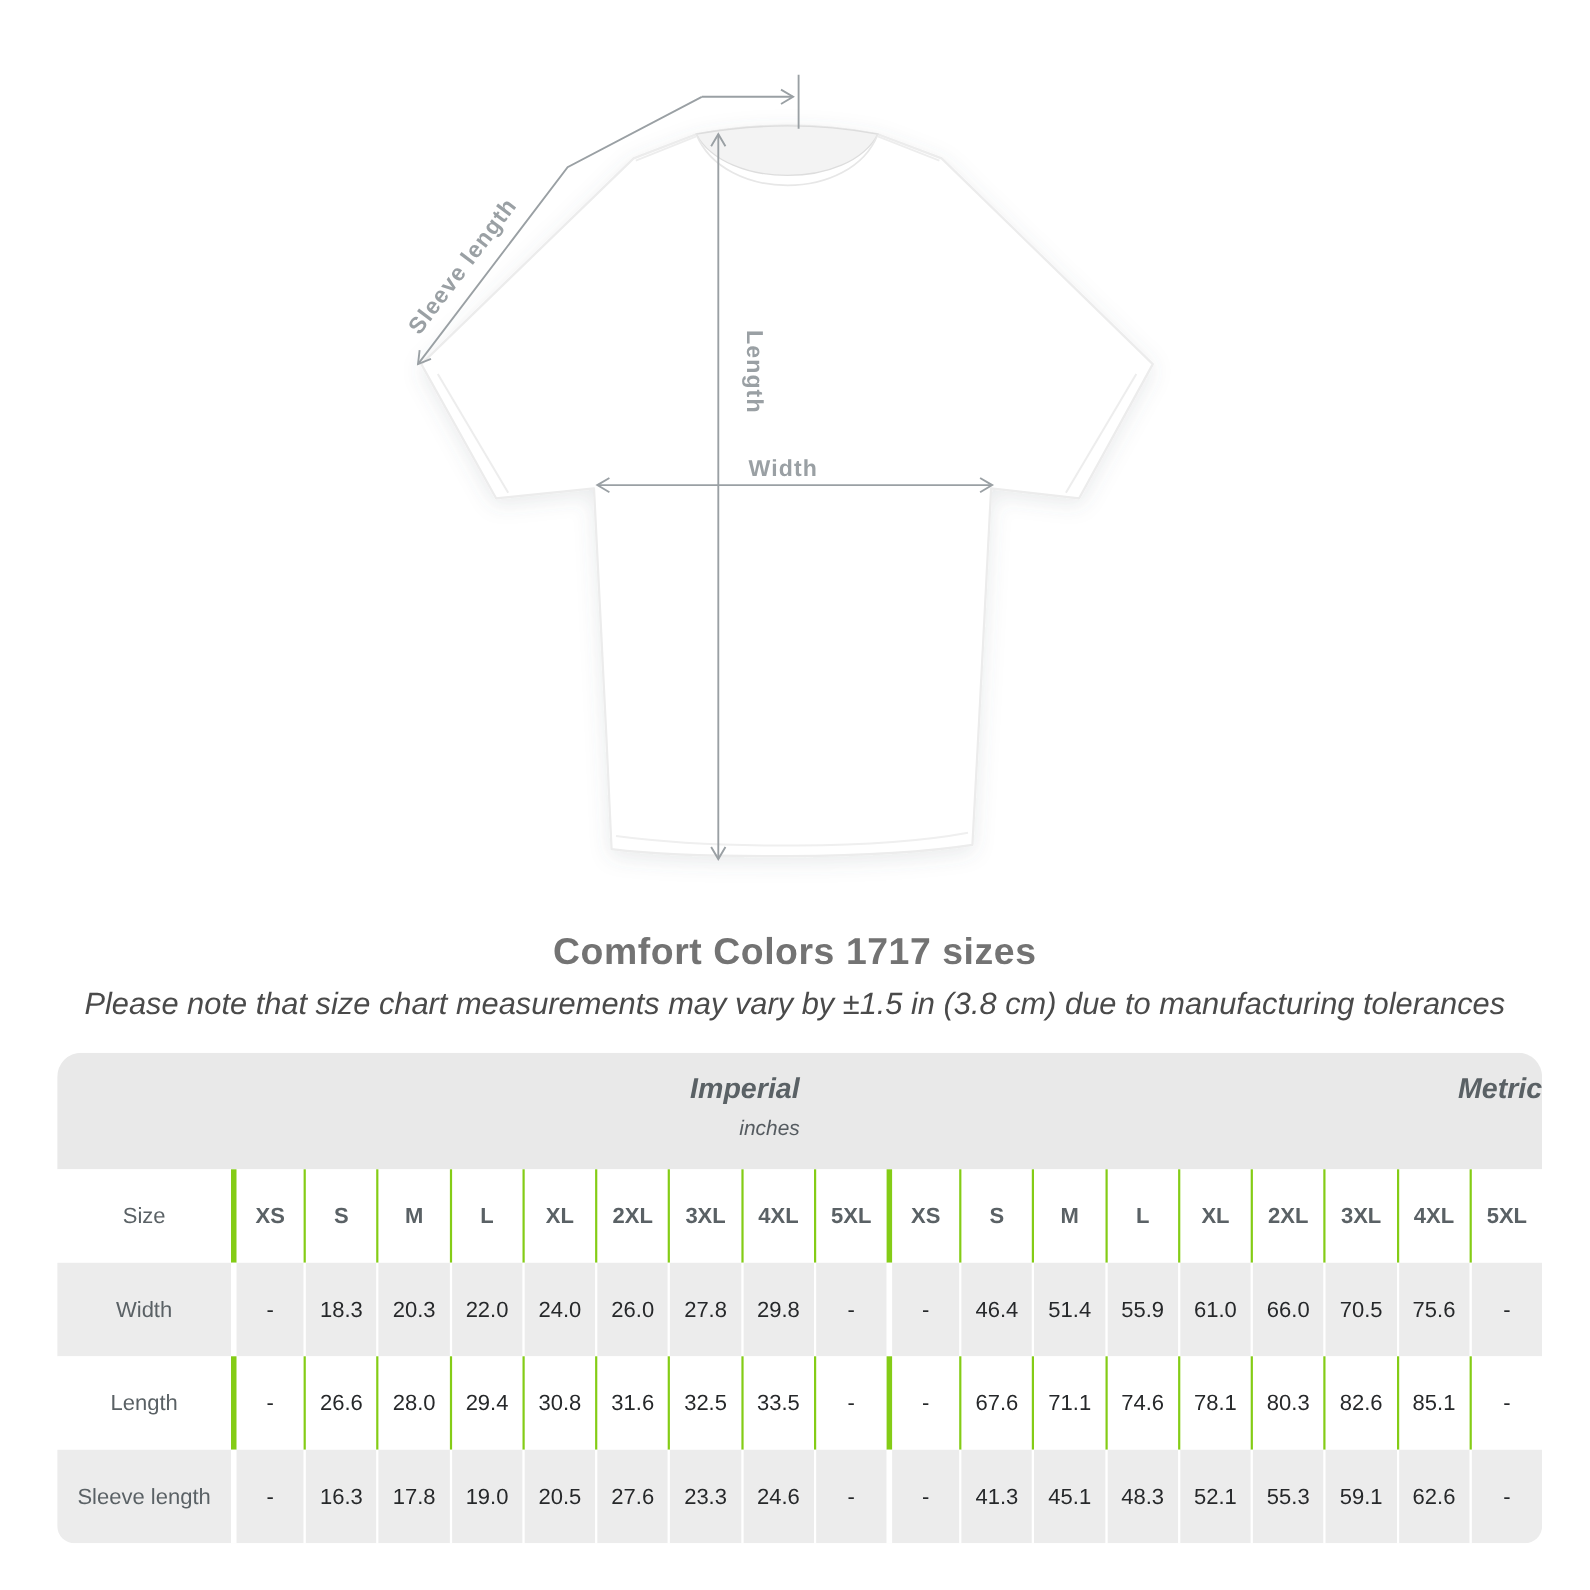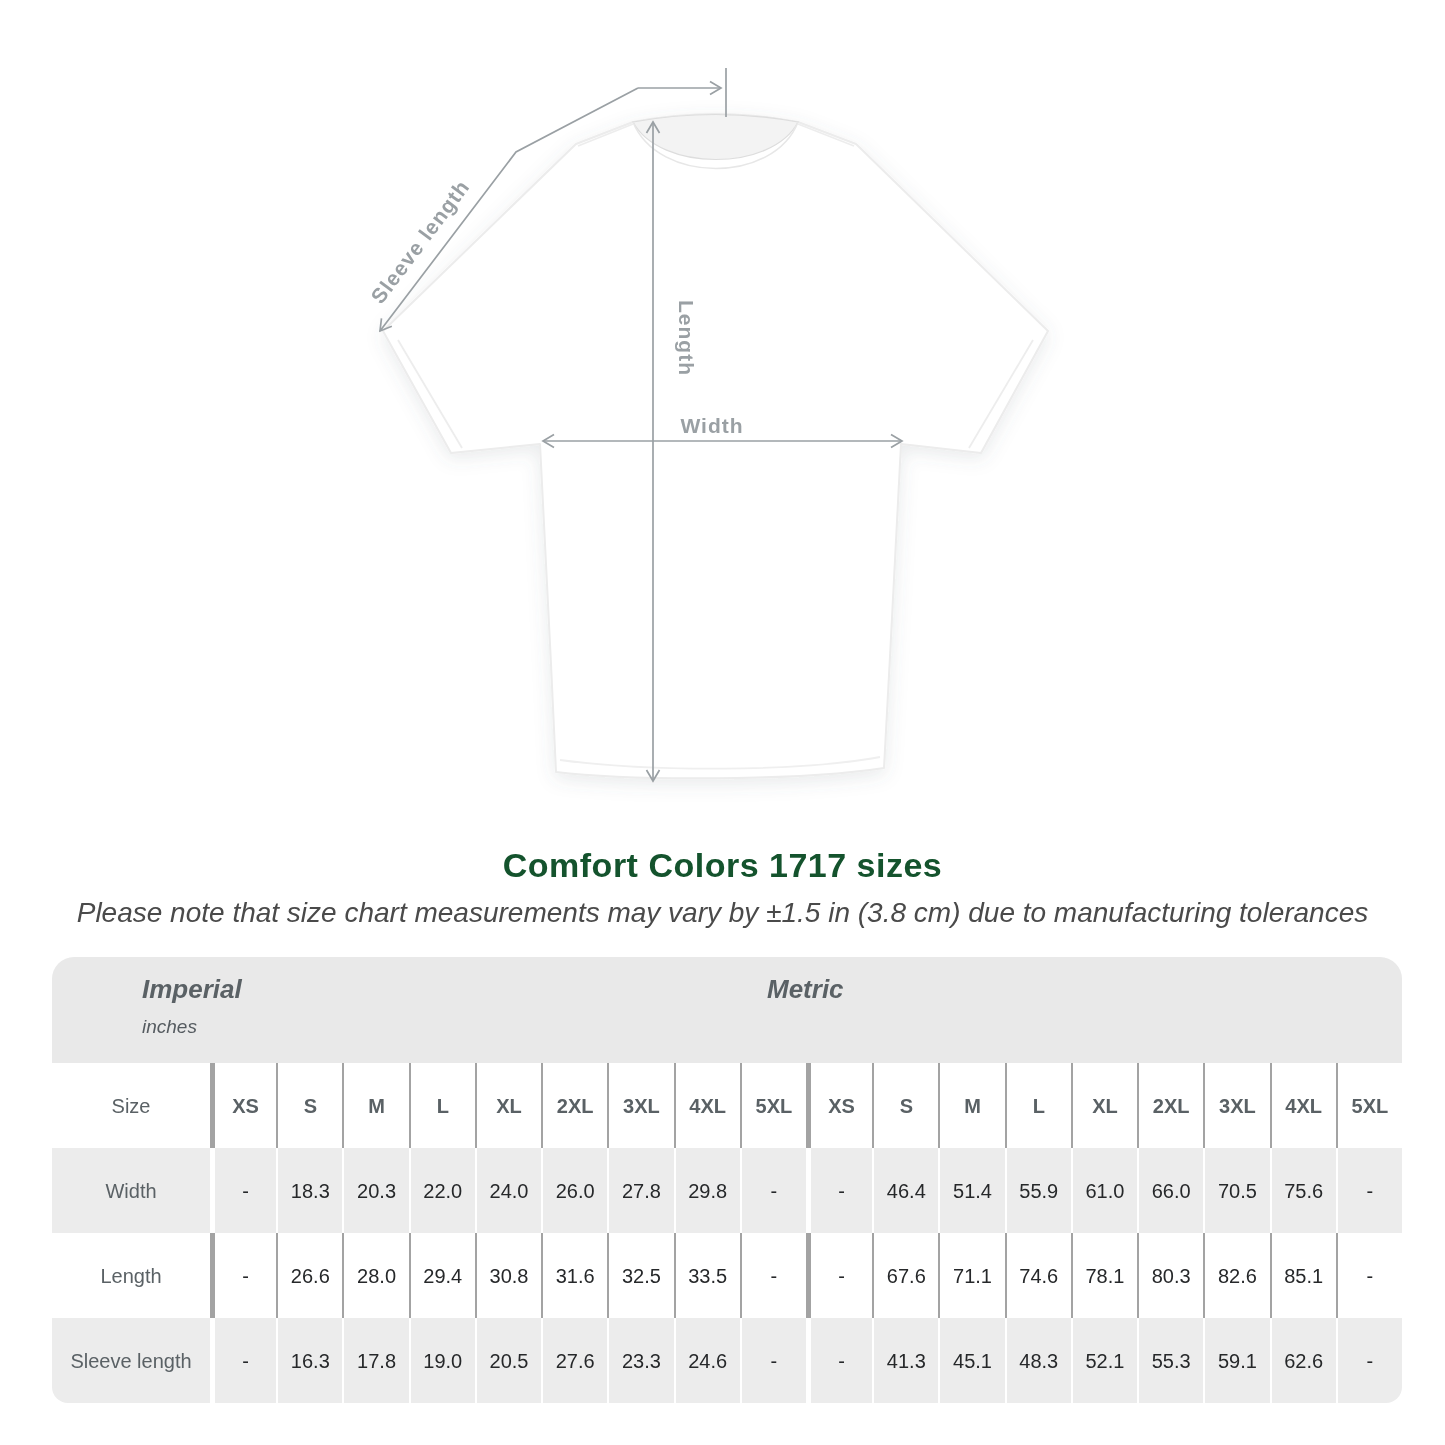--- a/index.html
+++ b/index.html
@@ -13,55 +13,55 @@
   
   .diagram { position:absolute; left:320px; top:55px; }
   .measure-label {
     font-family:"Liberation Sans", sans-serif;
     font-size:21px; font-weight:bold; fill:#9aa0a4; letter-spacing:1px;
   }
 
   
   .title {
     position:absolute; top:846px; left:0; width:100%; margin:0;
-    text-align:center; font-size:34px; font-weight:bold; color:#14532d;
+    text-align:center; font-size:34px; font-weight:bold; color:#737373;
     letter-spacing:0.5px;
   }
   .subtitle {
     position:absolute; top:897px; left:0; width:100%; margin:0;
     text-align:center; font-style:italic; font-size:28px; color:#4a4a4a;
   }
 
   
   .chart {
     position:absolute; left:52px; top:957px; width:1350px; height:446px;
     border-radius:22px 22px 16px 16px; overflow:hidden;
   }
   .band { height:106px; background:#e9e9e9; display:flex; }
-  .band-half { width:50%; box-sizing:border-box; text-align:left; padding-top:17px; color:#5a6165; }
+  .band-half { width:50%; box-sizing:border-box; text-align:right; padding-top:17px; color:#5a6165; }
   .band-half.imperial { padding-left:90px; }
   .band-half.metric  { padding-left:40px; }
   .band-name { font-size:26px; font-weight:bold; font-style:italic; }
   .band-unit { font-size:19px; font-style:italic; margin-top:11px; color:#555b60; }
 
   table.sizes {
     width:100%; height:340px;
     border-collapse:separate; border-spacing:0; table-layout:fixed;
   }
   col.col-label { width:158px; }
   .sizes th, .sizes td {
     height:85px; padding:0; text-align:center; vertical-align:middle;
     font-size:20px; line-height:1;
   }
   .lbl { font-weight:normal; color:#5a6165; }
   th.c  { font-weight:bold; color:#5a6165; }
   td.val { font-weight:normal; color:#26282a; }
   .r-white { background:#ffffff; }
   .r-gray  { background:#ececec; }
-  .r-white .c { border-left:2px solid #a3a3a3; }
+  .r-white .c { border-left:2px solid #84cc16; }
   .r-gray  .c { border-left:2px solid #ffffff; }
   .c.sep { border-left-width:5px; }
 </style>
 </head>
 <body>
 
 <svg class="diagram" width="800" height="795" viewBox="320 55 800 795">
   <defs>
     <marker id="arr" markerUnits="userSpaceOnUse" markerWidth="18" markerHeight="18" viewBox="0 0 18 18" refX="14" refY="9" orient="auto-start-reverse">
       <path d="M3,2.5 L14,9 L3,15.5" fill="none" stroke="#9aa0a4" stroke-width="1.7"></path>

